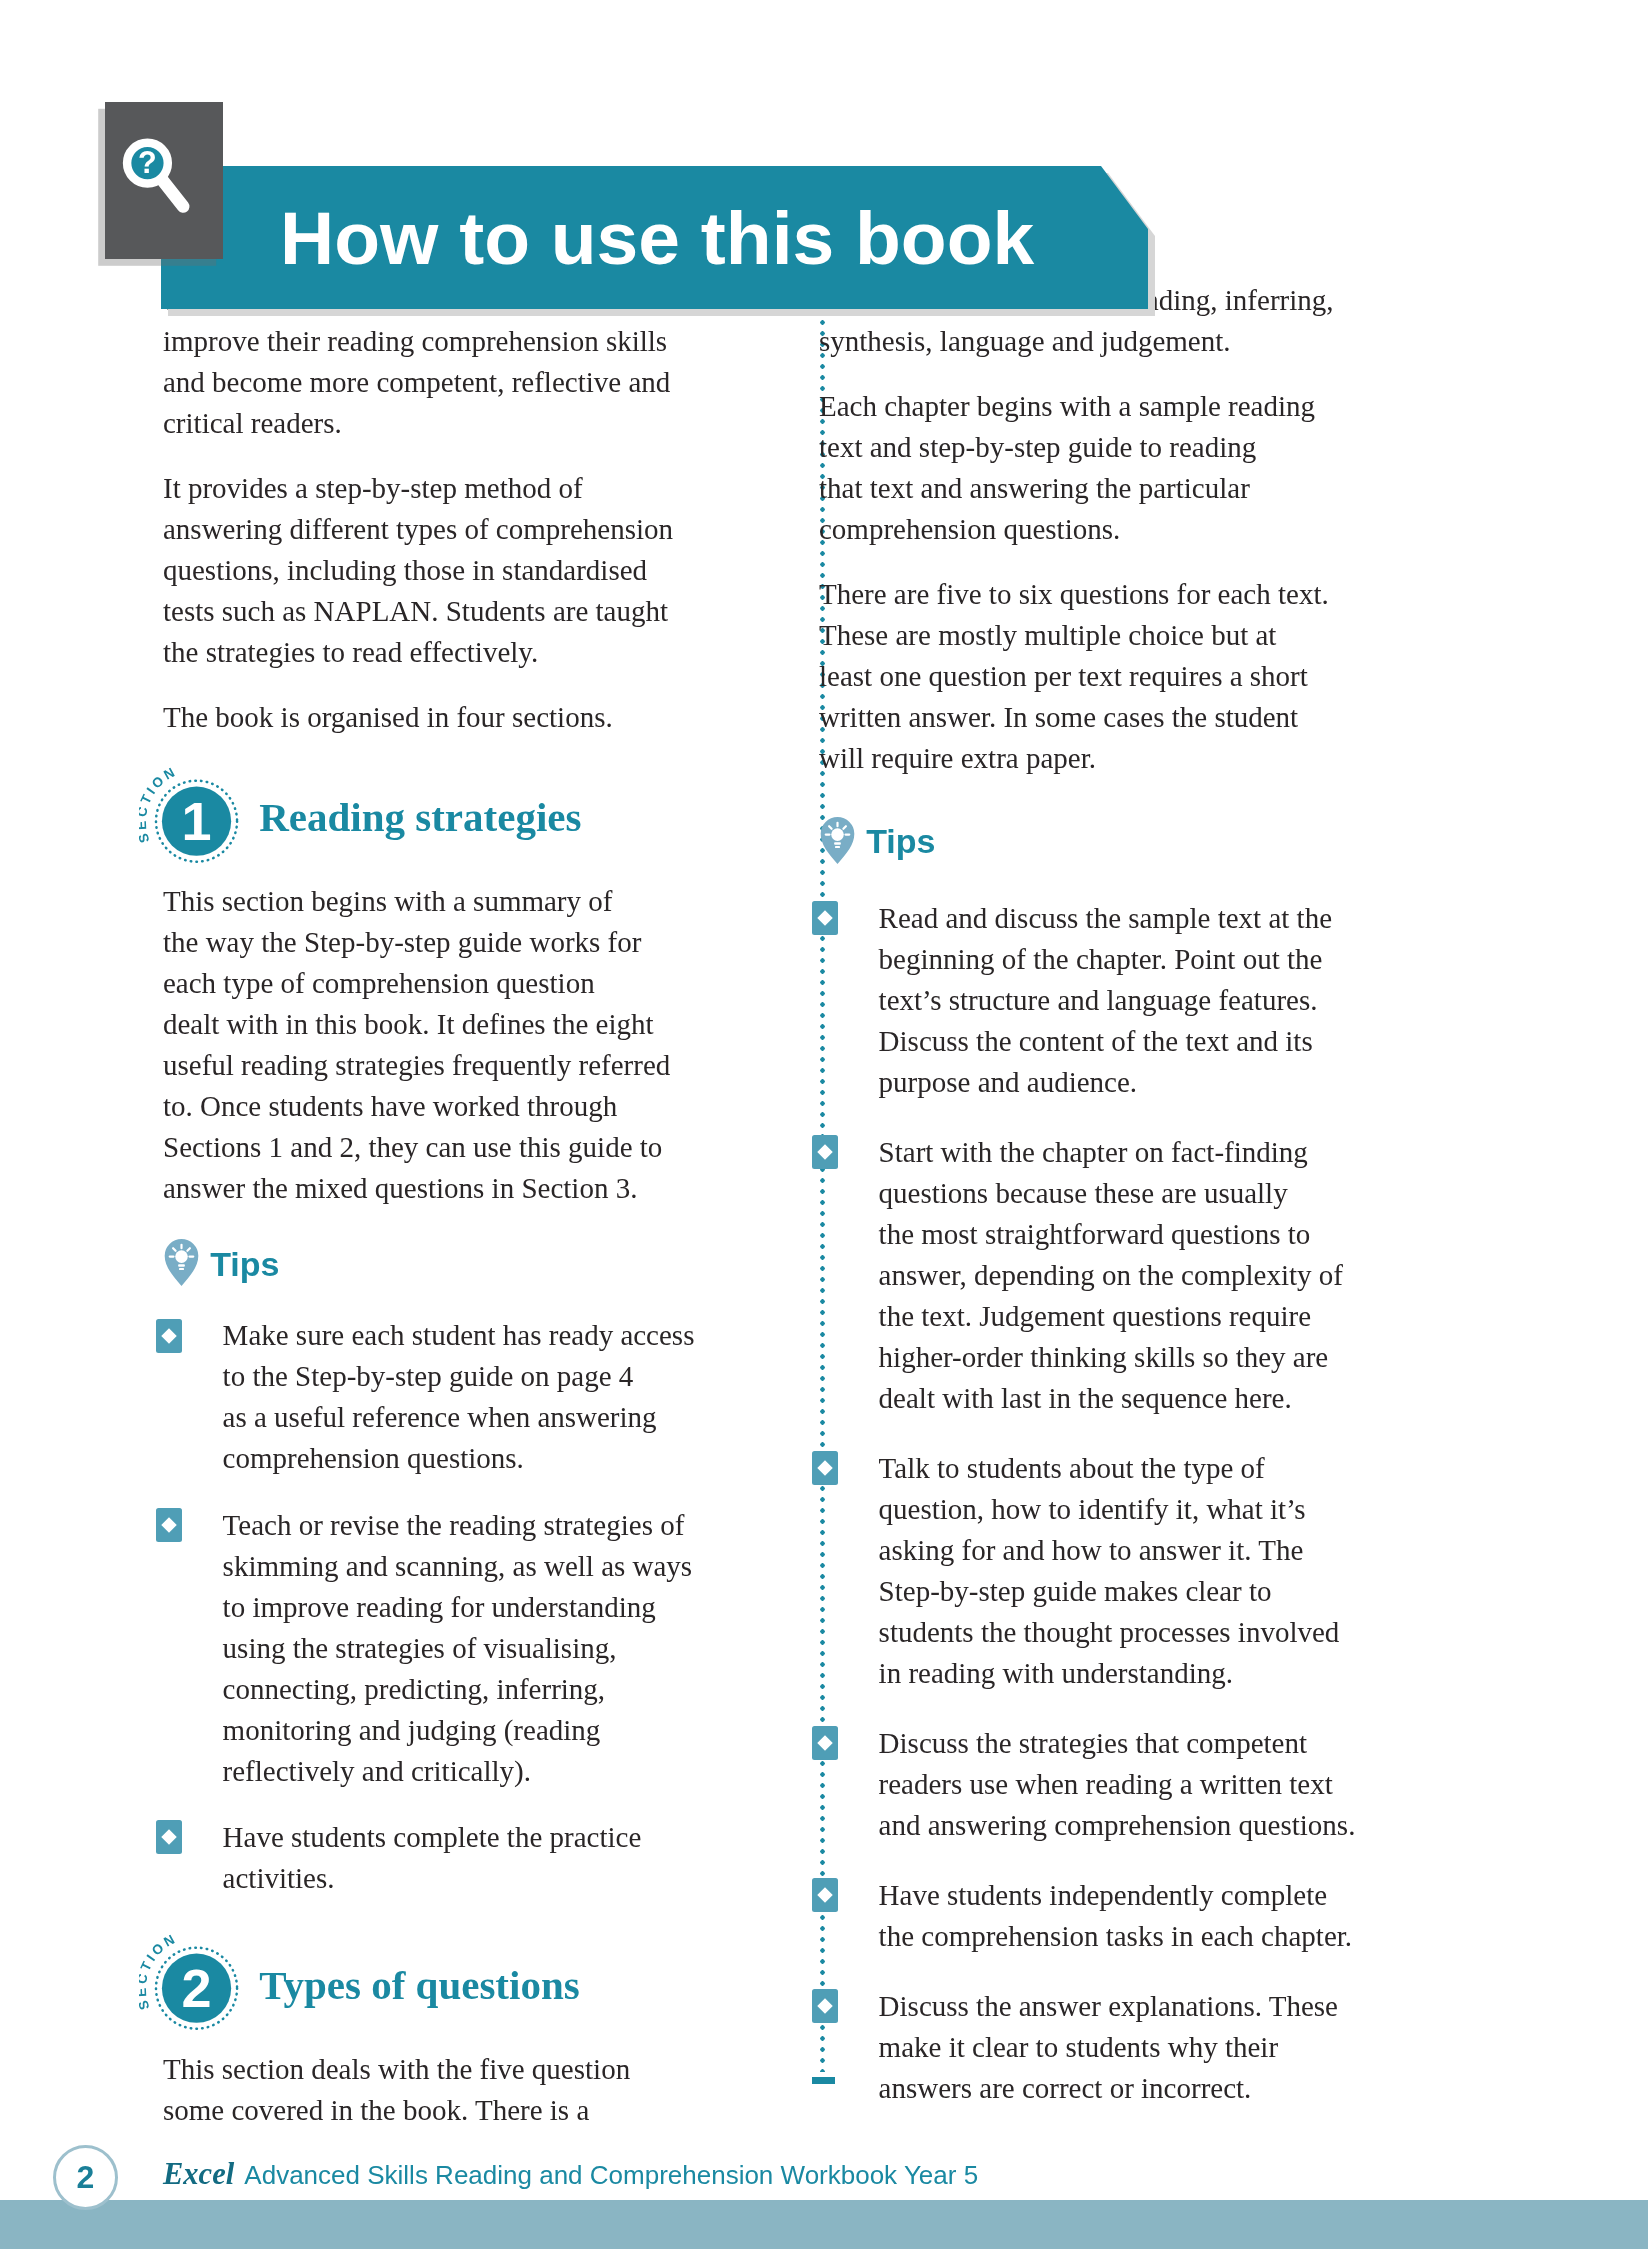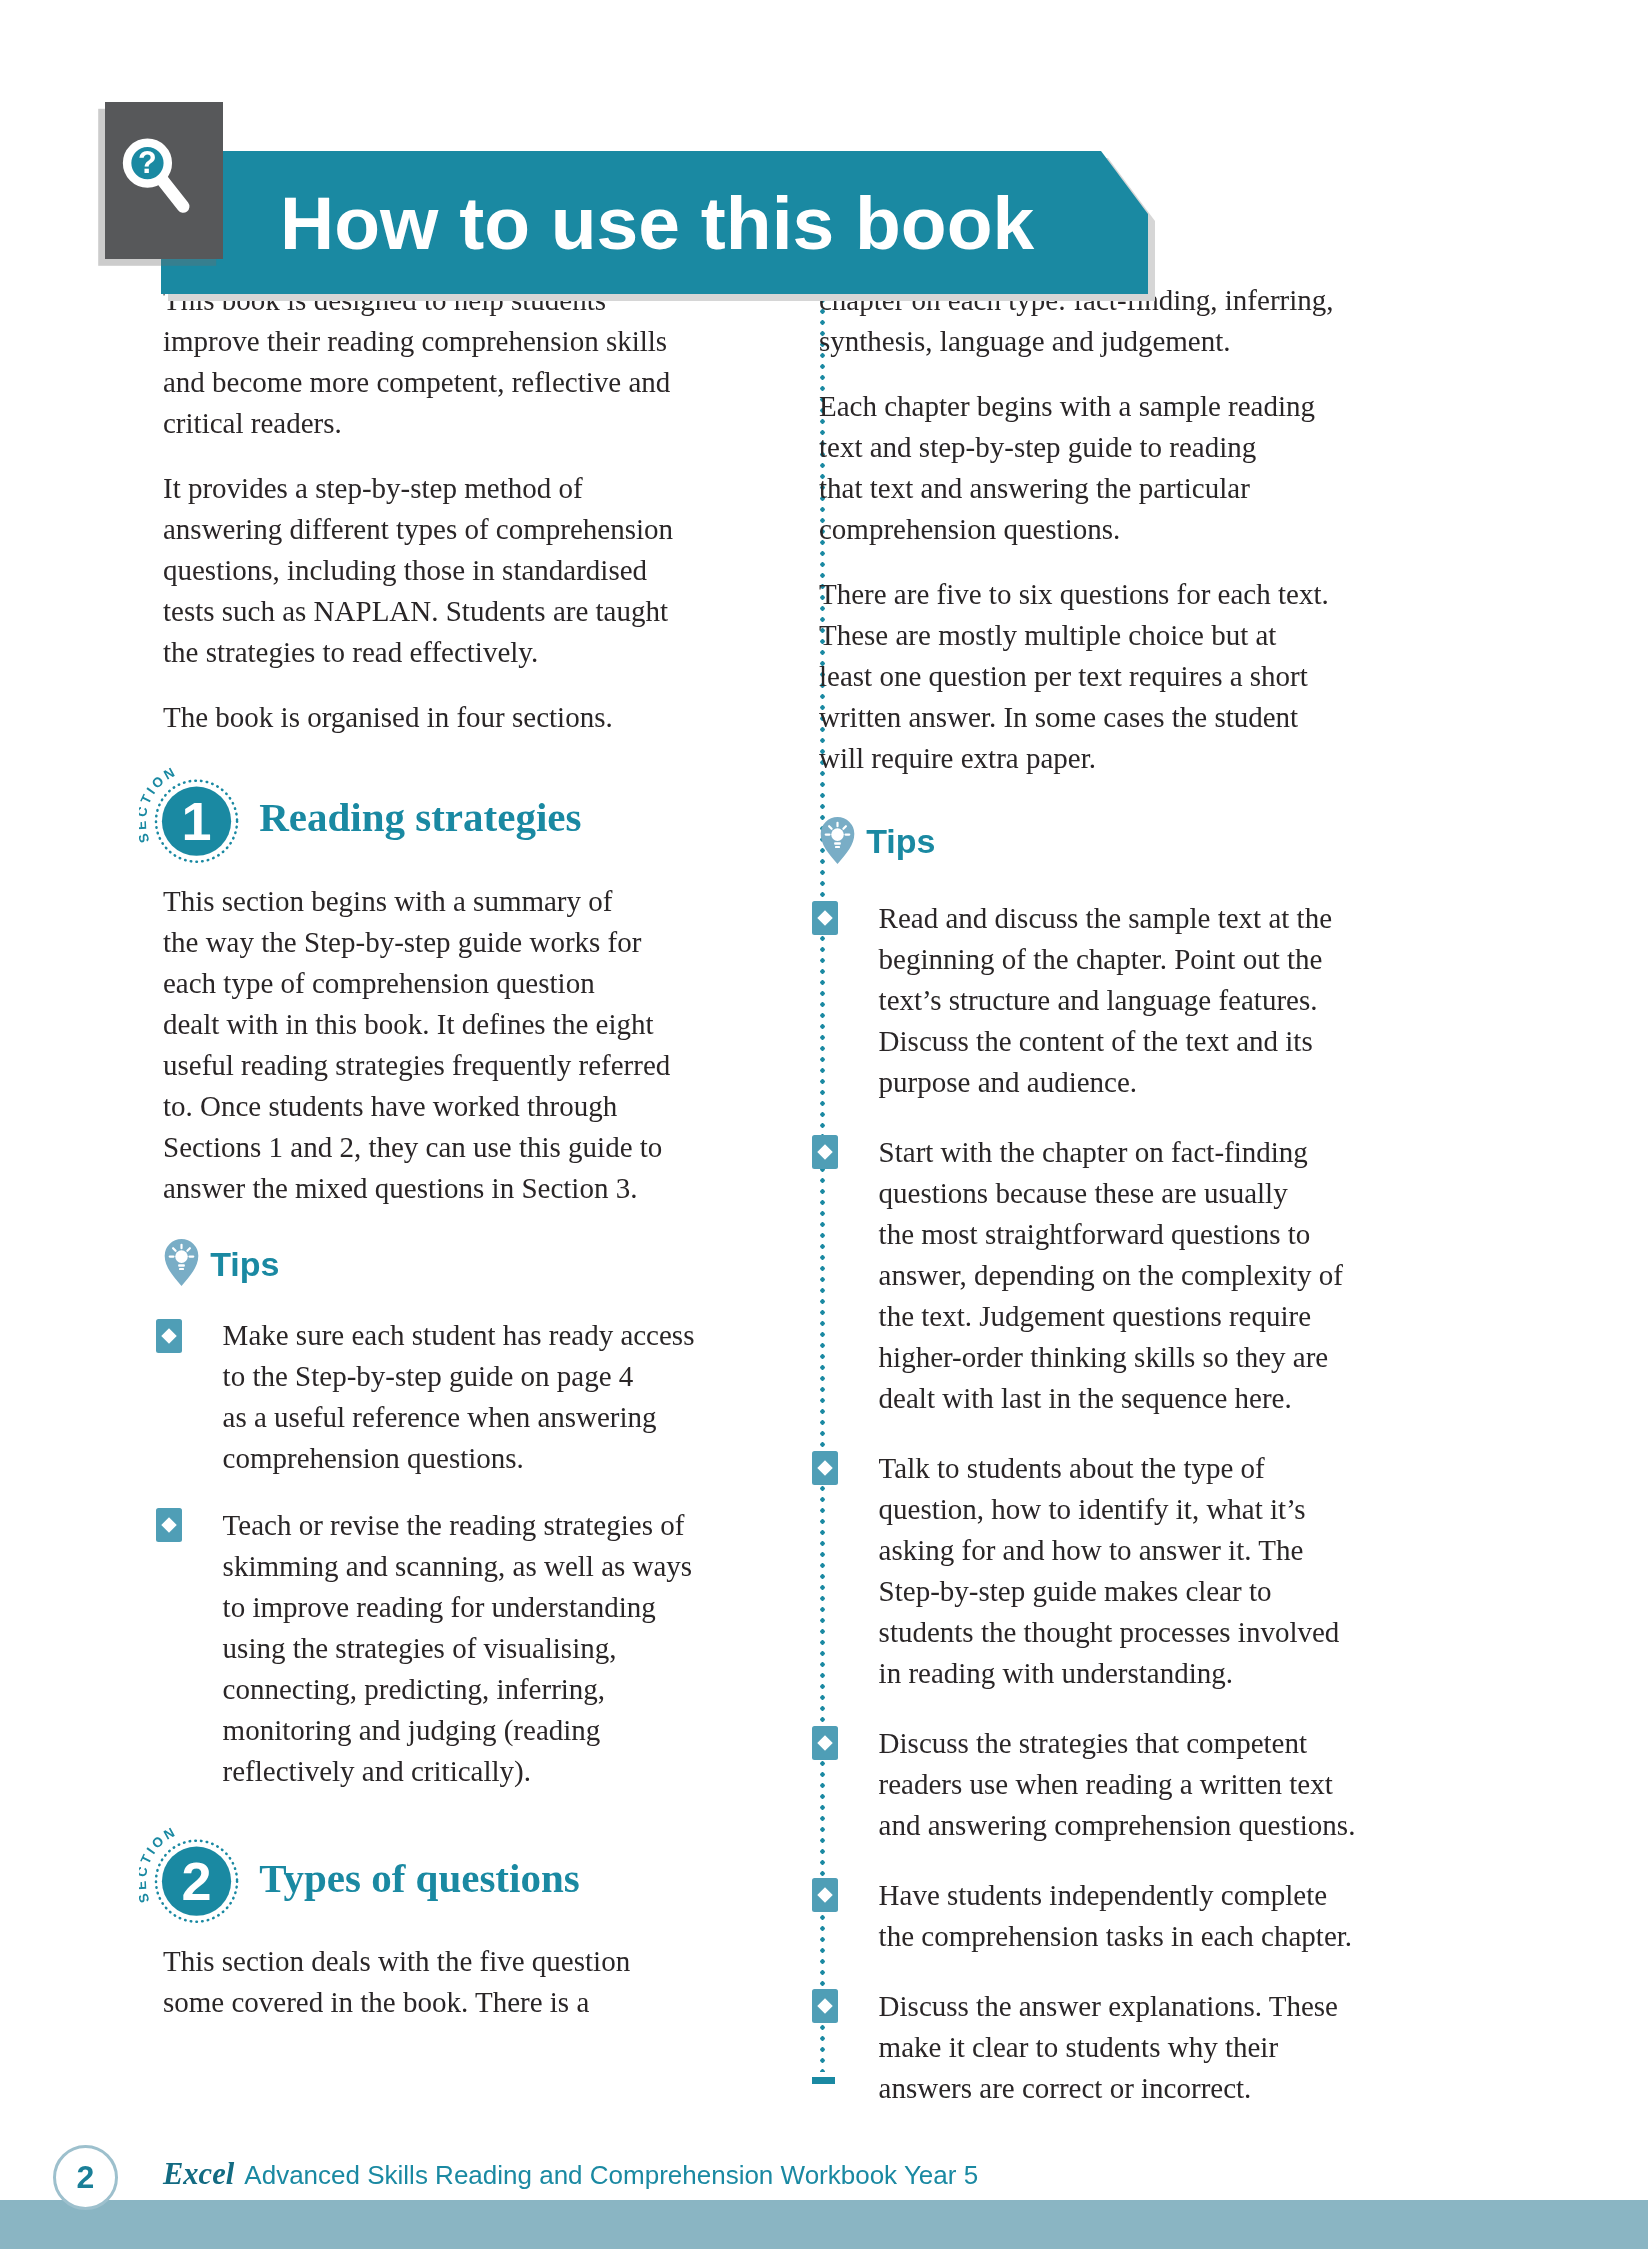--- a/index.html
+++ b/index.html
@@ -5,21 +5,21 @@
   :root{
     --teal:#1a89a2; --teal-dark:#136b82; --pin:#79adc6; --band:#8ab5c3;
     --bullet:#4f9eb6; --dark-gray:#57585a; --ink:#2a2627; --shadow:#d6d6d6;
     --page-num:#1a7f98; --circle-border:#9dc0cd;
   }
   html,body{margin:0;padding:0;background:#fff;}
   .page{position:relative;width:1648px;height:2250px;background:#ffffff;overflow:hidden;
         font-family:"Liberation Serif", serif;color:var(--ink);}
 
   
-  .banner{position:absolute;left:161px;top:151px;width:987px;height:143px;
+  .banner{position:absolute;left:161px;top:166px;width:987px;height:143px;
           background:var(--teal);z-index:1;
           clip-path:polygon(0 0, calc(100% - 47px) 0, 100% 63px, 100% 100%, 0 100%);}
   .banner-wrap{position:absolute;left:0;top:0;filter:drop-shadow(7.6px 7.6px 0 var(--shadow));z-index:1;}
   .banner-title{position:absolute;left:119px;top:0;height:143px;display:flex;align-items:center;
           font-family:"Liberation Sans", sans-serif;font-weight:bold;font-size:75px;
           color:#ffffff;letter-spacing:0px;white-space:nowrap;}
   .icon-box{position:absolute;left:105px;top:102px;width:118px;height:157px;
           background:var(--dark-gray);z-index:2;box-shadow:-6.8px 6.8px 0 rgba(110,110,110,.35);}
 
   
@@ -152,20 +152,25 @@
       <li>
         <span class="bullet-sq"></span>
         <span class="bullet-text">Teach or revise the reading strategies of
 skimming and scanning, as well as ways
 to improve reading for understanding
 using the strategies of visualising,
 connecting, predicting, inferring,
 monitoring and judging (reading
 reflectively and critically).</span>
       </li>
+      <li style="margin-bottom:8.5px;">
+        <span class="bullet-sq"></span>
+        <span class="bullet-text">Have students complete the practice
+activities.</span>
+      </li>
     </ul>
 
     <div class="section-row second">
       <svg class="section-badge" viewBox="0 0 130 135" style="font-size:34px">
         <defs>
             <path id="arc2" d="M 13.6 101.4 A 60 60 0 0 1 117 41.6" fill="none"></path>
           </defs>
         <circle cx="68" cy="76" r="48" fill="none" stroke="var(--teal)" stroke-width="3" stroke-dasharray="0.6 6.2" stroke-linecap="round"></circle>
         <circle cx="68" cy="76" r="41" fill="var(--teal)"></circle>
         <text font-size="16" font-weight="bold" fill="var(--teal)" letter-spacing="3.5">

